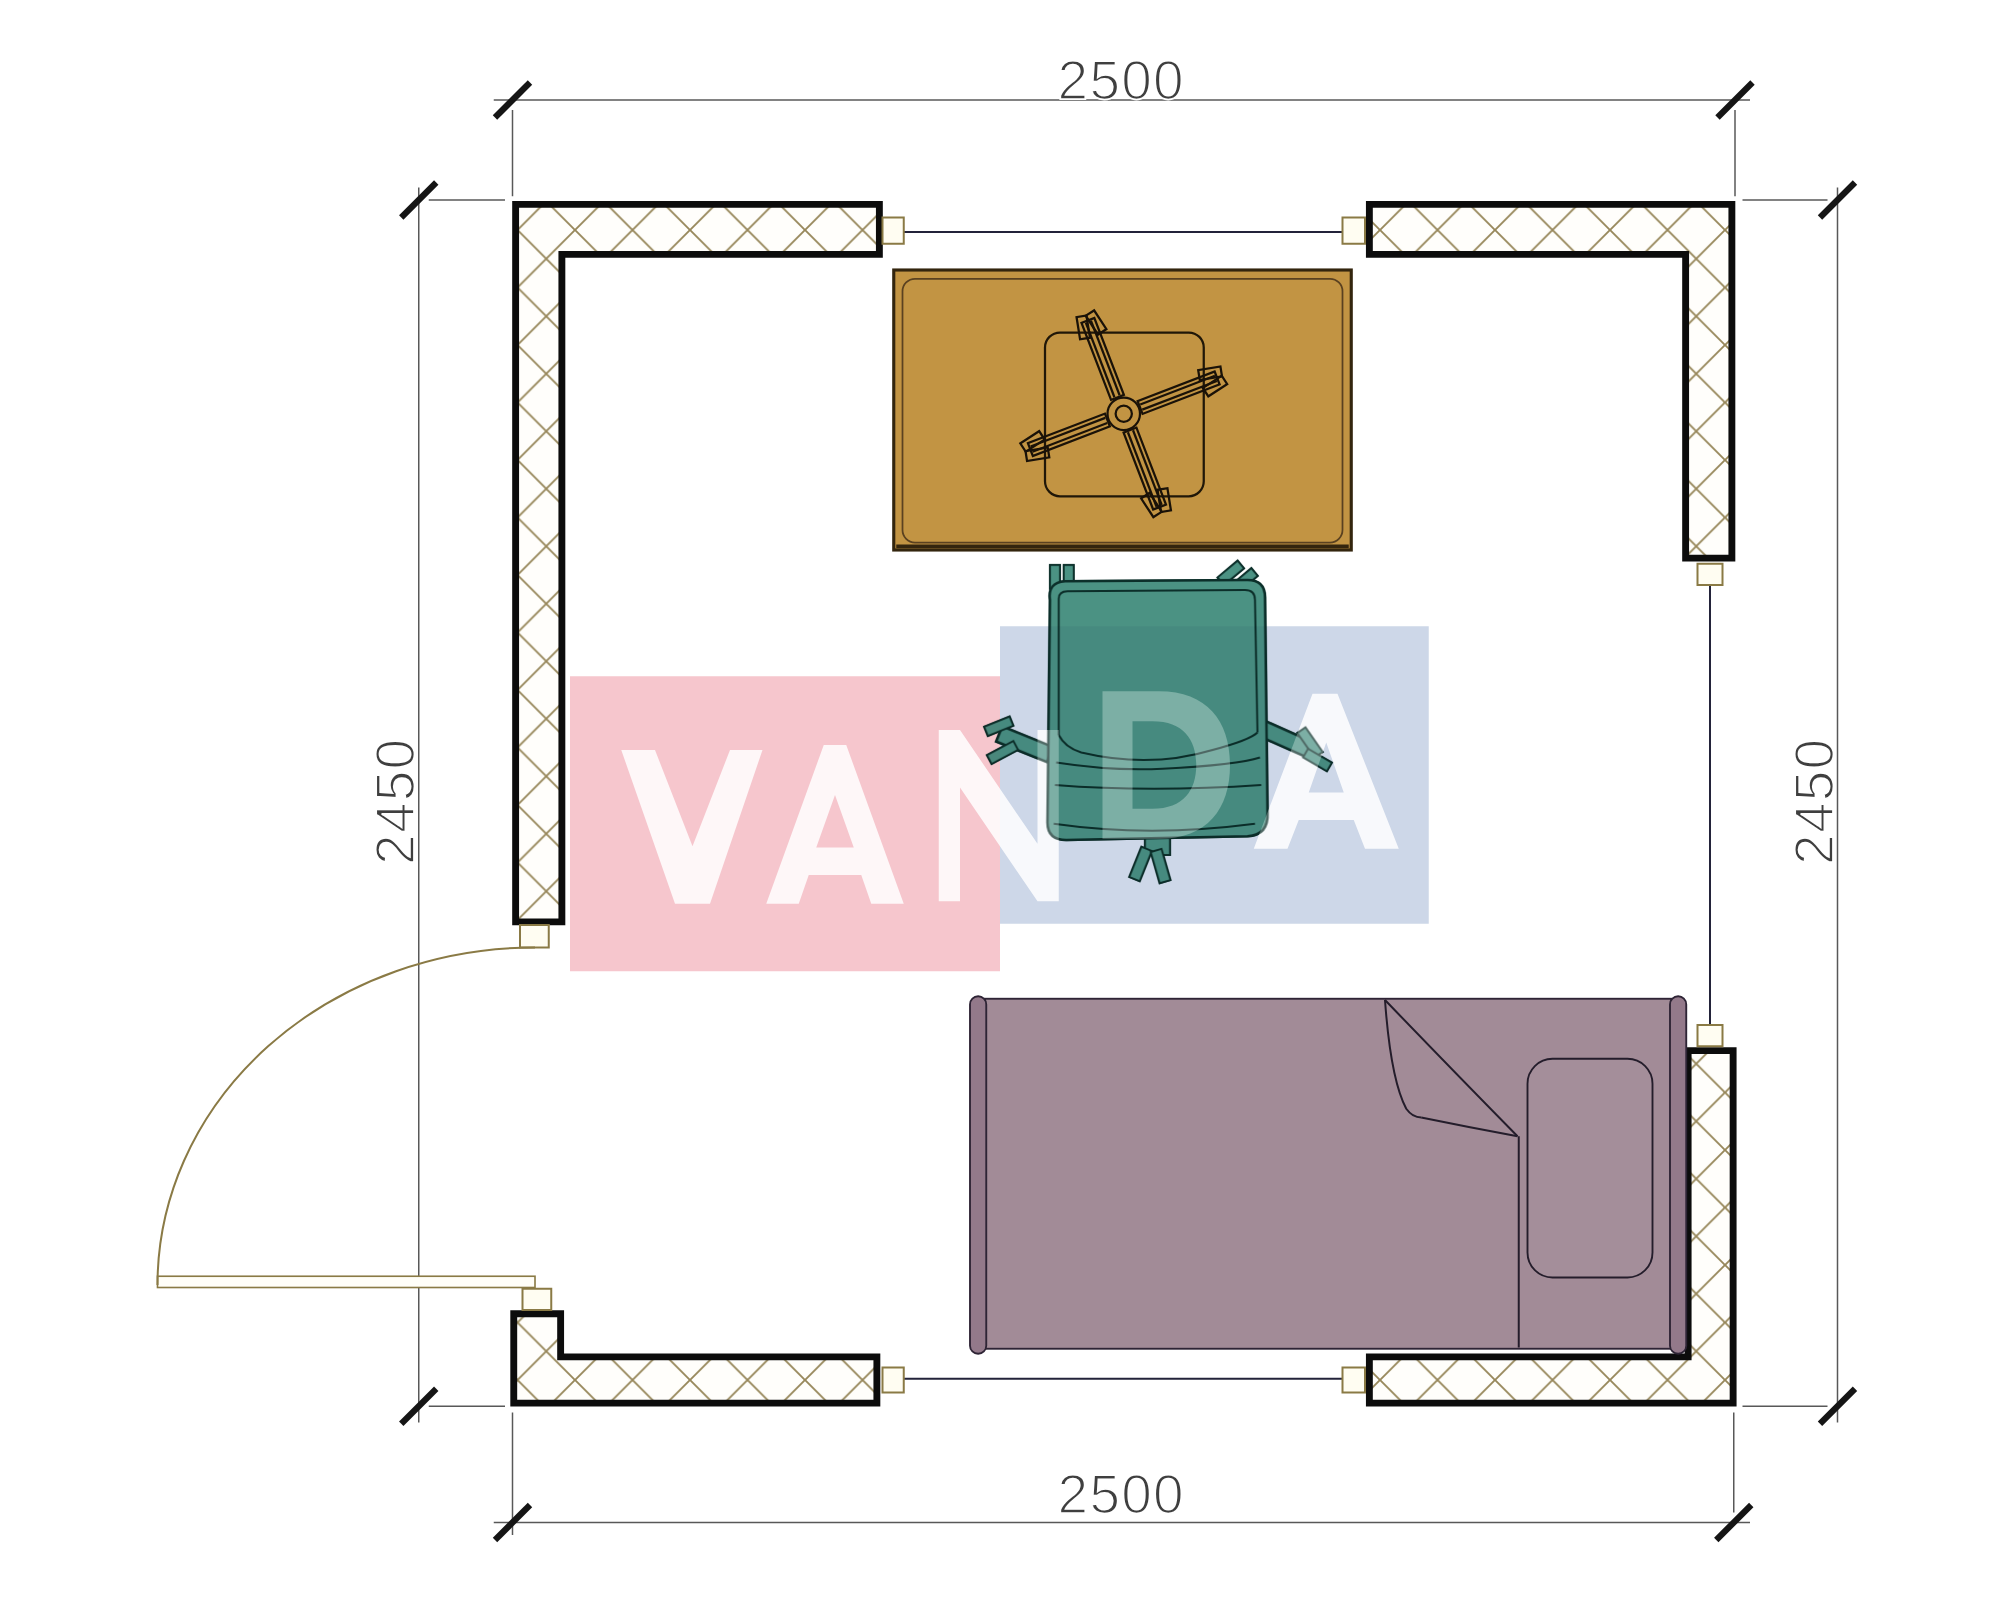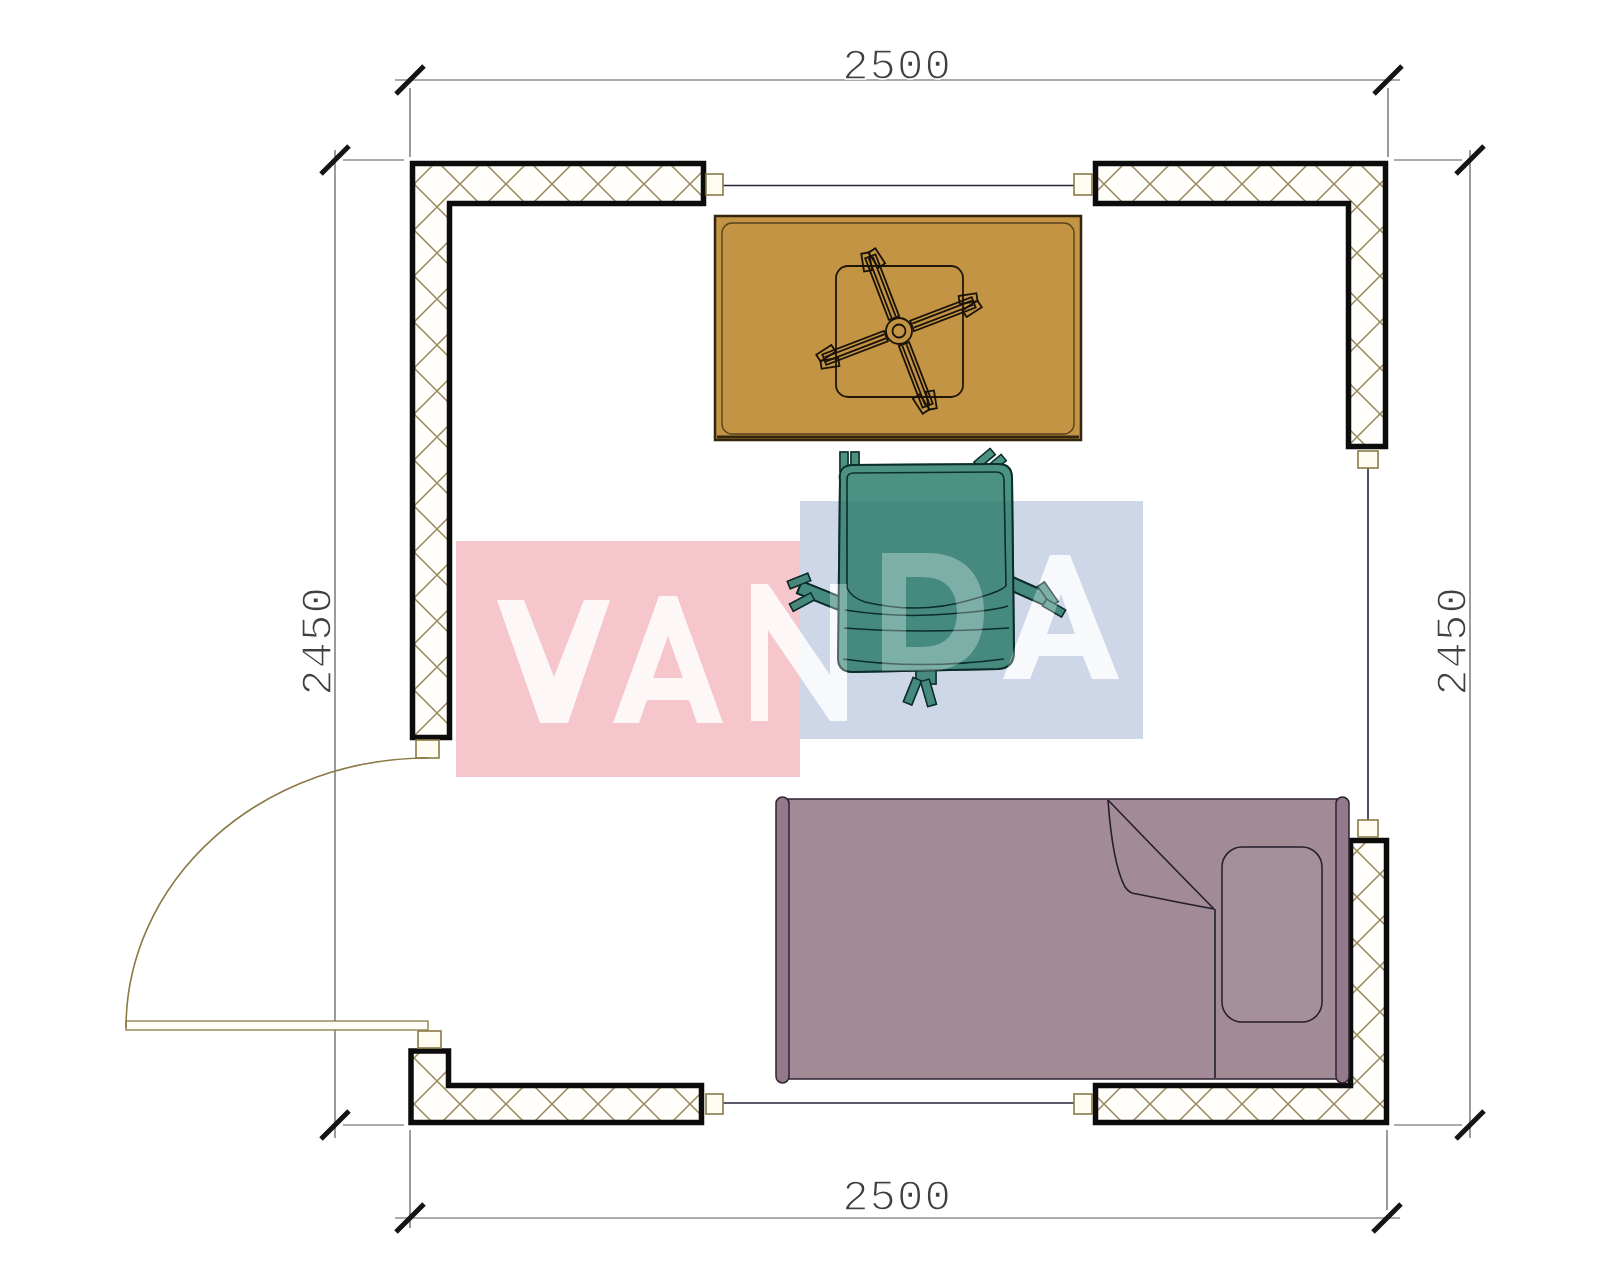--- a/index.html
+++ b/index.html
@@ -1,17 +1,17 @@
 <!DOCTYPE html>
 <html><head>
 <meta charset="utf-8">
 <style>
   html,body{margin:0;padding:0;background:#ffffff;}
   .page{position:relative;width:1600px;height:1280px;background:#0369a1;overflow:hidden;
-        font-family:Liberation Mono, monospace;}
+        font-family:Liberation Sans, sans-serif;}
   svg{position:absolute;left:0;top:0;}
 </style>
 </head>
 <body>
 <div class="page">
 <svg width="1600" height="1280" viewBox="0 0 1600 1280">
   <defs>
     <pattern id="hatch" width="46" height="46" patternUnits="userSpaceOnUse">
       <rect width="46" height="46" fill="#fffefb"></rect>
       <path d="M-2,-2 L48,48 M48,-2 L-2,48" stroke="#97875a" stroke-width="1.5" fill="none"></path>

